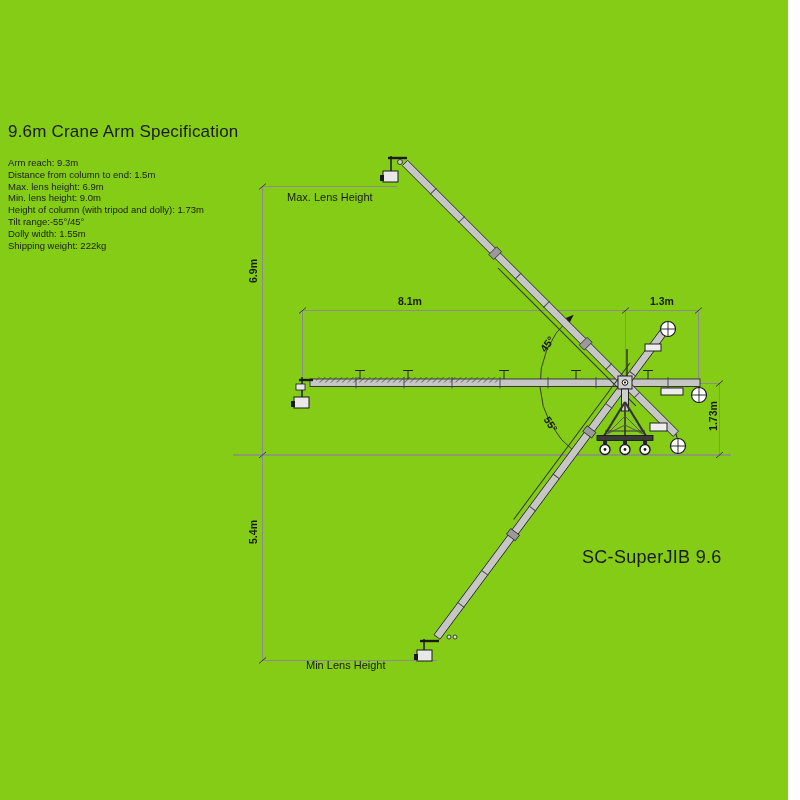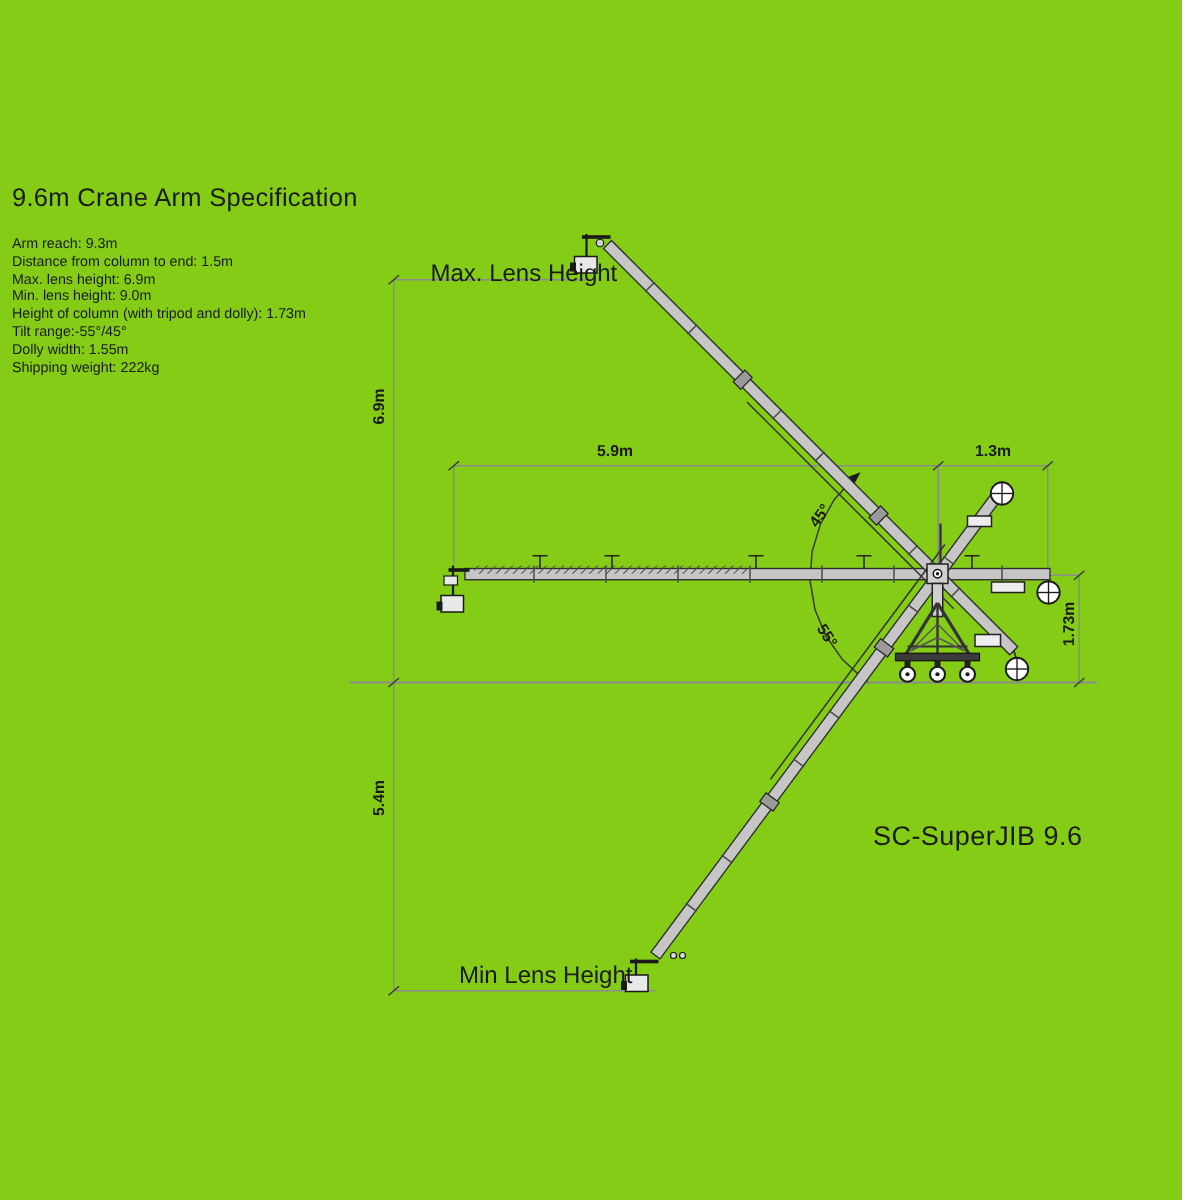--- a/index.html
+++ b/index.html
@@ -3,21 +3,21 @@
 <meta charset="utf-8">
 <style>
   html,body{margin:0;padding:0;background:#fff;}
   .stage{
     position:relative;width:788px;height:800px;background:#84cc16;overflow:hidden;
     font-family:"Liberation Sans","DejaVu Sans",sans-serif;color:#1a1a1a;
   }
   .abs{position:absolute;white-space:nowrap;}
   .title{font-size:17px;letter-spacing:.2px;}
   .speclist{font-size:9.5px;line-height:11.8px;}
-  .lenslabel{font-size:16px;}
+  .lenslabel{font-size:11px;margin-top:17px;}
   .product{font-size:18px;letter-spacing:.3px;}
   .dim{font-size:10.5px;font-weight:bold;}
   .rot-ccw{transform:rotate(-90deg);transform-origin:center center;}
   .rot-45up{transform:rotate(-54deg);transform-origin:center center;}
   .rot-55dn{transform:rotate(57deg);transform-origin:center center;}
   svg{position:absolute;left:0;top:0;}
 </style>
 </head>
 <body>
 
@@ -202,21 +202,21 @@
     <div>Tilt range:-55°/45°</div>
     <div>Dolly width: 1.55m</div>
     <div>Shipping weight: 222kg</div>
   </div>
 
   <div class="abs lenslabel" style="left:287px;top:174px;">Max. Lens Height</div>
   <div class="abs lenslabel" style="left:306px;top:642px;">Min Lens Height</div>
 
   <div class="abs product" style="left:582px;top:547px;">SC-SuperJIB 9.6</div>
 
-  <div class="abs dim" style="left:398px;top:295px;">5.9m</div>
+  <div class="abs dim" style="left:398px;top:295px;">8.1m</div>
   <div class="abs dim" style="left:650px;top:295px;">1.3m</div>
   <div class="abs dim rot-ccw" style="left:241px;top:265px;">6.9m</div>
   <div class="abs dim rot-ccw" style="left:241px;top:526px;">5.4m</div>
   <div class="abs dim rot-ccw" style="left:698px;top:410px;">1.73m</div>
   <div class="abs dim rot-45up" style="left:539px;top:338px;">45°</div>
   <div class="abs dim rot-55dn" style="left:543px;top:418px;">55°</div>
 
 </div>
 
 </body></html>

